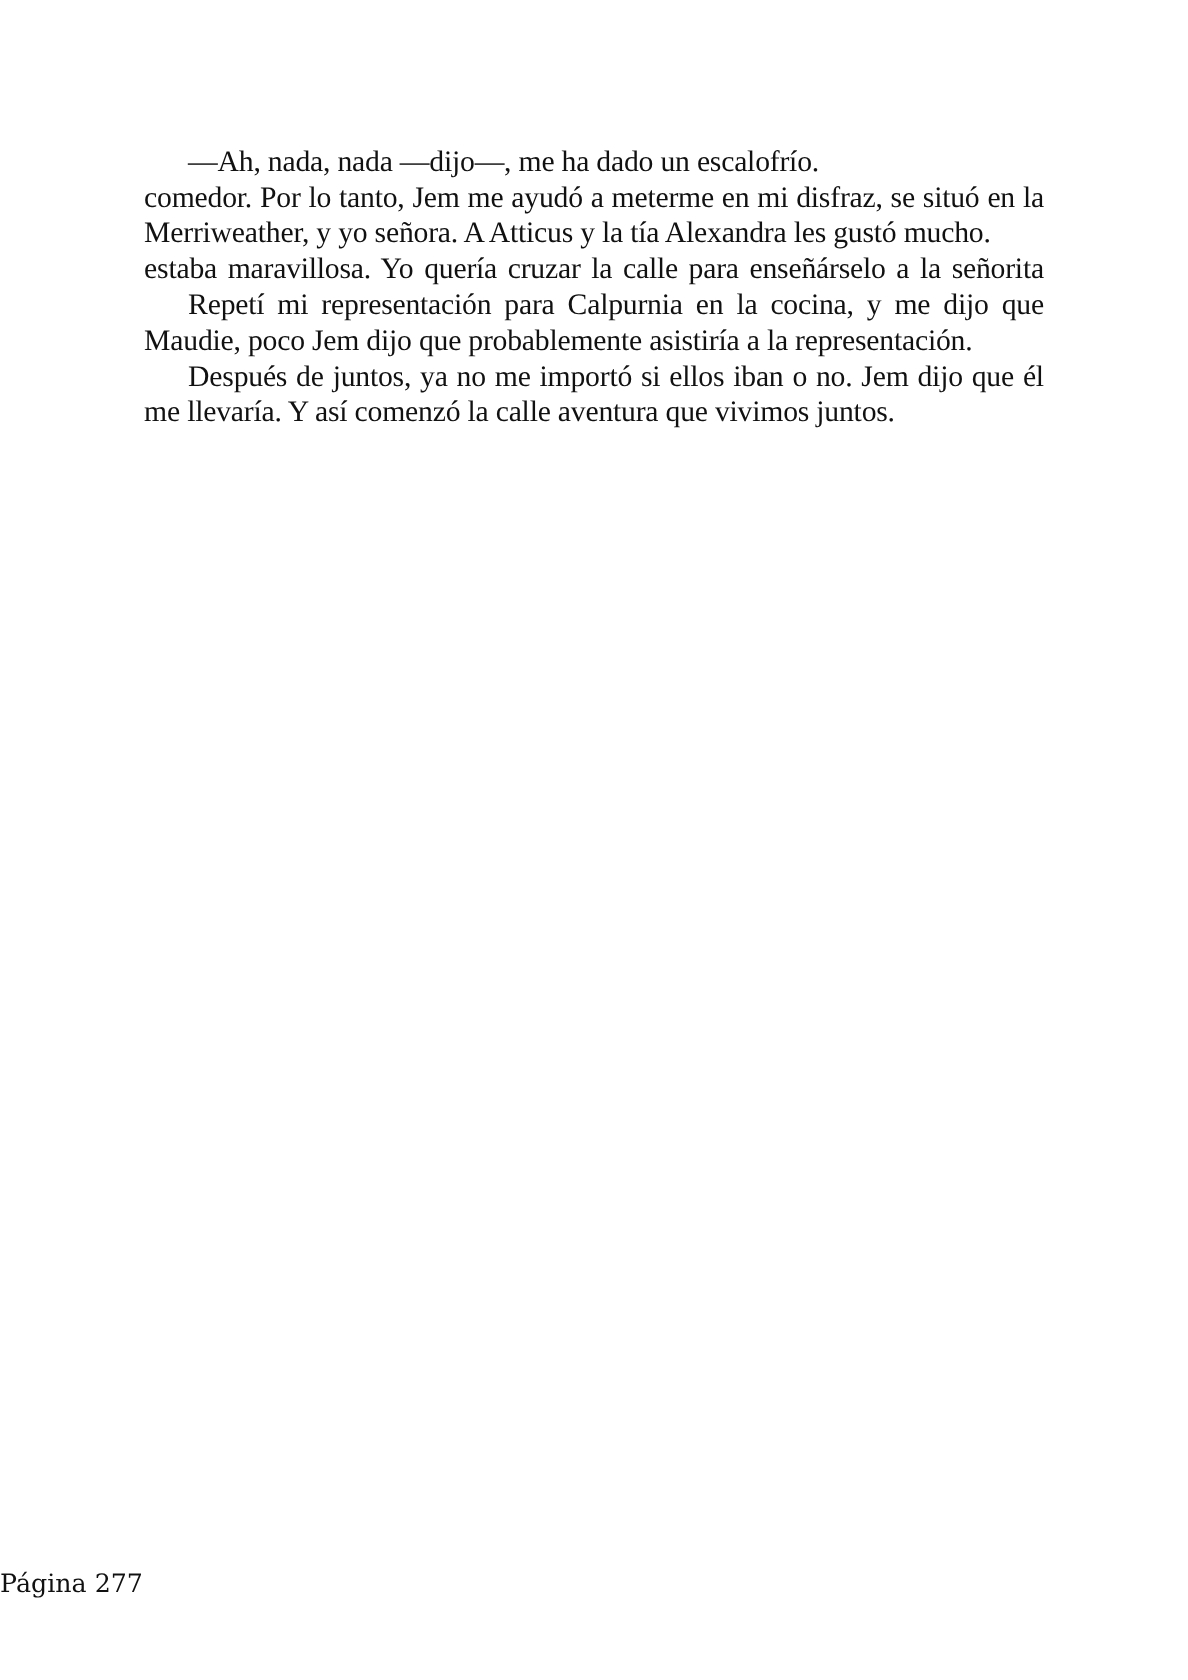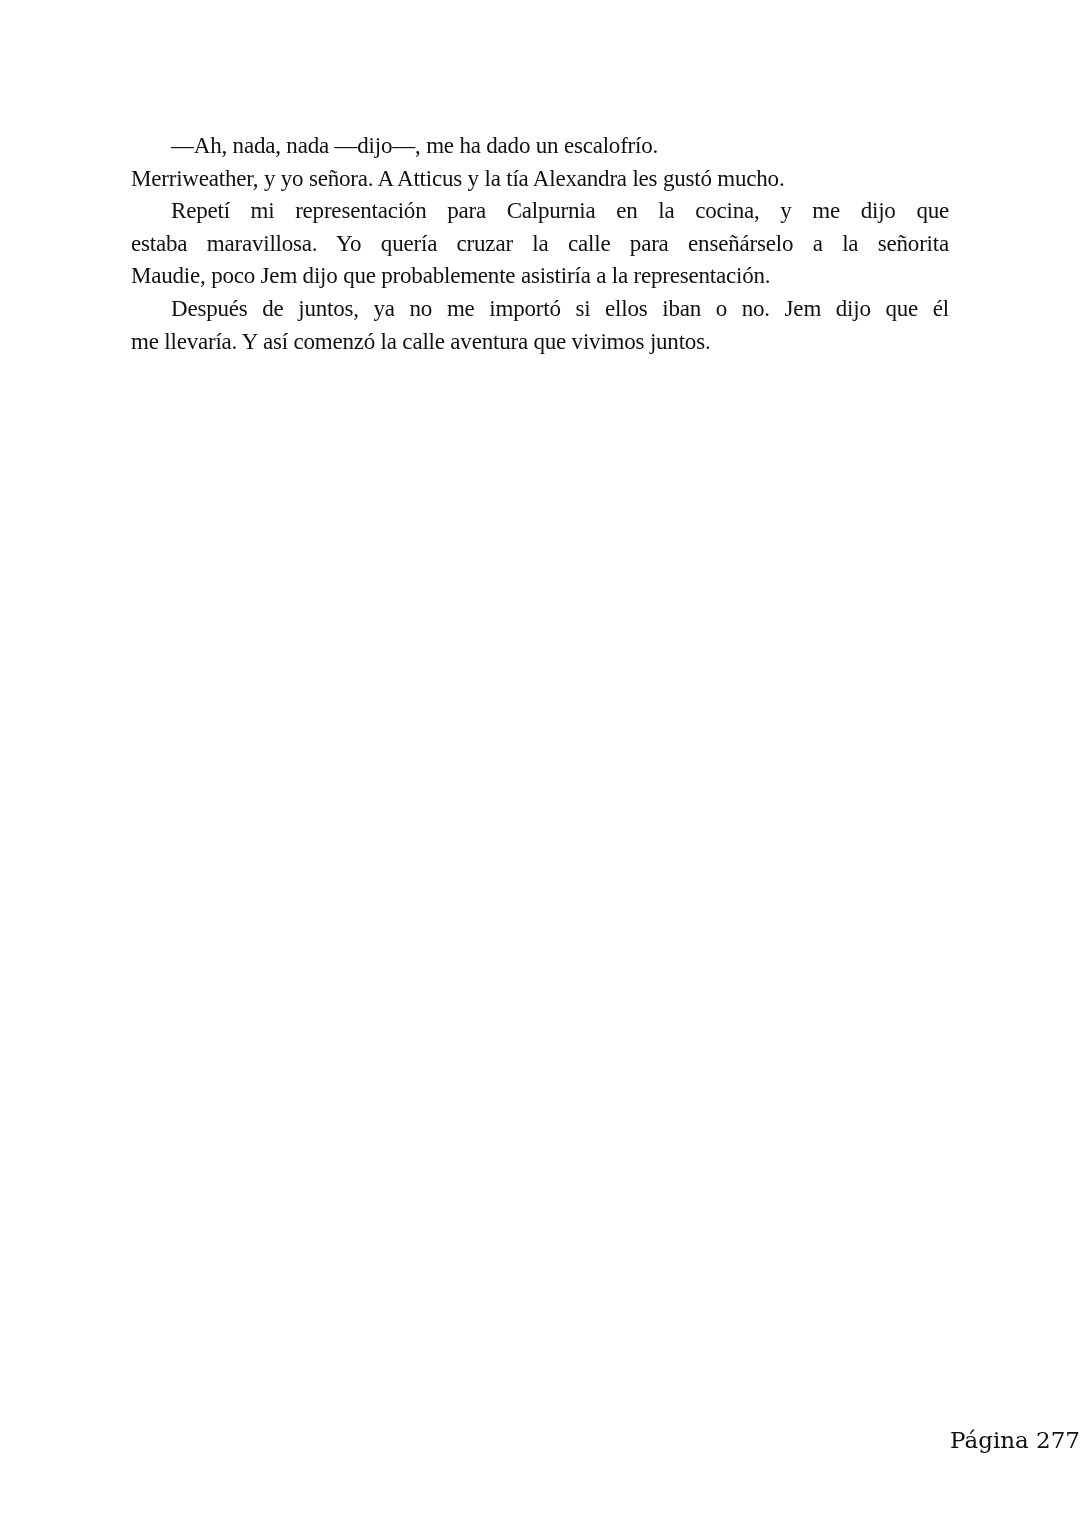--- a/index.html
+++ b/index.html
@@ -13,21 +13,21 @@
       position: relative;
       overflow: hidden;
       color: #111111;
     }
     .page-body {
       position: absolute;
       left: 131px;
       top: 130px;
       width: 818px;
       font-family: "Liberation Serif", serif;
-      font-size: 23px;
+      font-size: 27px;
       line-height: 32.6px;
     }
     .paragraph {
       margin: 0;
     }
     .line {
       display: block;
       white-space: nowrap;
       text-align: justify;
       text-align-last: justify;
@@ -38,43 +38,44 @@
       padding-left: 40px;
     }
     .line.last {
       text-align-last: left;
     }
     .page-footer {
       position: absolute;
       left: 0;
       top: 1425px;
       width: 1080px;
-      text-align: right;
+      text-align: left;
       font-family: "DejaVu Serif", serif;
       font-size: 23px;
       line-height: 30px;
       color: #111111;
     }
   </style>
 </head>
 <body>
 
 <div class="page-body">
 
   <p class="paragraph">
     <span class="line indent last">—Ah, nada, nada —dijo—, me ha dado un escalofrío.</span>
   </p>
 
   <p class="paragraph">
+    <span class="line">comedor. Por lo tanto, Jem me ayudó a meterme en mi disfraz, se situó en la</span>
     <span class="line last">Merriweather, y yo señora. A Atticus y la tía Alexandra les gustó mucho.</span>
   </p>
 
   <p class="paragraph">
+    <span class="line">estaba maravillosa. Yo quería cruzar la calle para enseñárselo a la señorita</span>
     <span class="line indent">Repetí mi representación para Calpurnia en la cocina, y me dijo que</span>
-    <span class="line">estaba maravillosa. Yo quería cruzar la calle para enseñárselo a la señorita</span>
     <span class="line last">Maudie, poco Jem dijo que probablemente asistiría a la representación.</span>
   </p>
 
   <p class="paragraph">
     <span class="line indent">Después de juntos, ya no me importó si ellos iban o no. Jem dijo que él</span>
     <span class="line last">me llevaría. Y así comenzó la calle aventura que vivimos juntos.</span>
   </p>
 
 </div>
 

